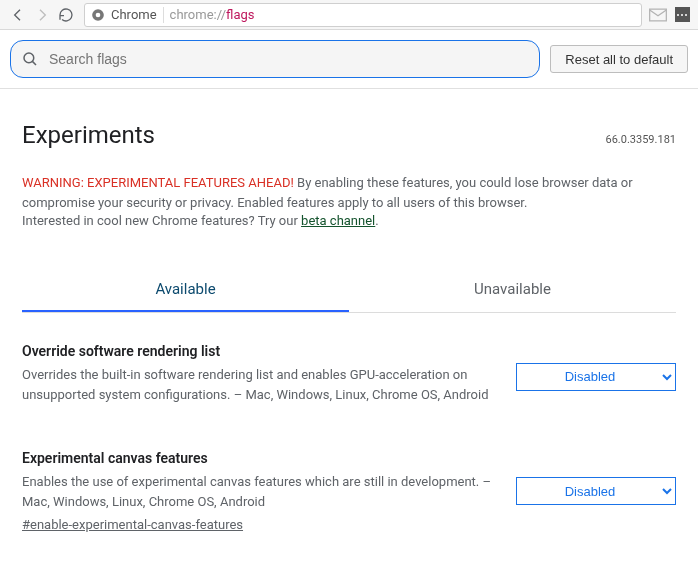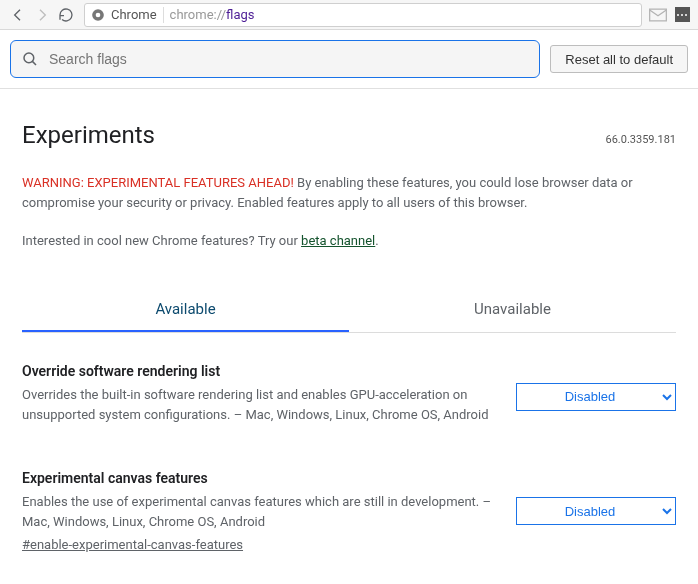--- a/index.html
+++ b/index.html
@@ -42,21 +42,21 @@
     padding: 0 6px;
     gap: 6px;
     color: #555;
   }
   .addr-bar .chrome-logo {
     width: 14px; height: 14px; display:flex; align-items:center; justify-content:center;
   }
   .addr-bar .scheme-label { color: #555; font-size: 13px; }
   .addr-bar .divider { width:1px; height:16px; background:#ddd; }
   .addr-bar .url-muted { color:#999; }
-  .addr-bar .url-rest { color:#4c1d95; }
+  .addr-bar .url-rest { color:#be185d; }
 
   .right-icons { display:flex; align-items:center; gap:4px; margin-left:6px; }
   .mail-icon, .square-icon {
     width:20px; height:16px; display:flex; align-items:center; justify-content:center;
     color:#b3b3b3;
   }
   .square-icon div {
     width:15px; height:15px; background:#555; display:flex; align-items:center; justify-content:center;
   }
   .square-icon .dots { display:flex; gap:2px; }
@@ -67,21 +67,21 @@
     display:flex; align-items:center;
     padding: 10px 10px;
     gap: 10px;
     border-bottom: 1px solid #e0e0e0;
   }
   .search-box {
     flex:1;
     display:flex; align-items:center;
     height: 38px;
     border: 1px solid #1a73e8;
-    border-radius: 6px;
+    border-radius: 13px;
     background: #f5f5f5;
     padding: 0 10px;
     gap: 10px;
   }
   .search-box svg { width:18px; height:18px; color:#5f6368; }
   .search-box input {
     flex:1; border:none; background:transparent; font-size:14px; color:#202124; outline:none;
   }
   .search-box input::placeholder { color:#757575; }
   .reset-btn {
@@ -93,21 +93,21 @@
     font-size: 13px;
     color: #333;
     cursor: pointer;
   }
 
   
   .content { padding: 32px 22px 12px 22px; }
   .title-row { display:flex; align-items:baseline; justify-content:space-between; margin-bottom: 24px;}
   .title-row h1 { font-size: 24px; font-weight: 400; color:#202124;}
   .version { font-size: 11px; color:#555;}
-  .warning { font-size: 13px; color:#5f6368; line-height:1.55; margin-bottom:20px;}
+  .warning { font-size: 13px; color:#5f6368; line-height:1.55; margin-bottom:0;}
   .warning .warn-head { color: #d93025; }
   .beta-line { font-size:13px; color:#5f6368; margin-bottom: 40px;}
   .beta-line a { color:#14532d; }
 
   
   .tabs { display:flex; border-bottom:1px solid #dcdcdc; }
   .tab {
     flex:1; text-align:center; padding: 12px 0;
     font-size:15px; color:#5f6368; cursor:pointer;
   }

